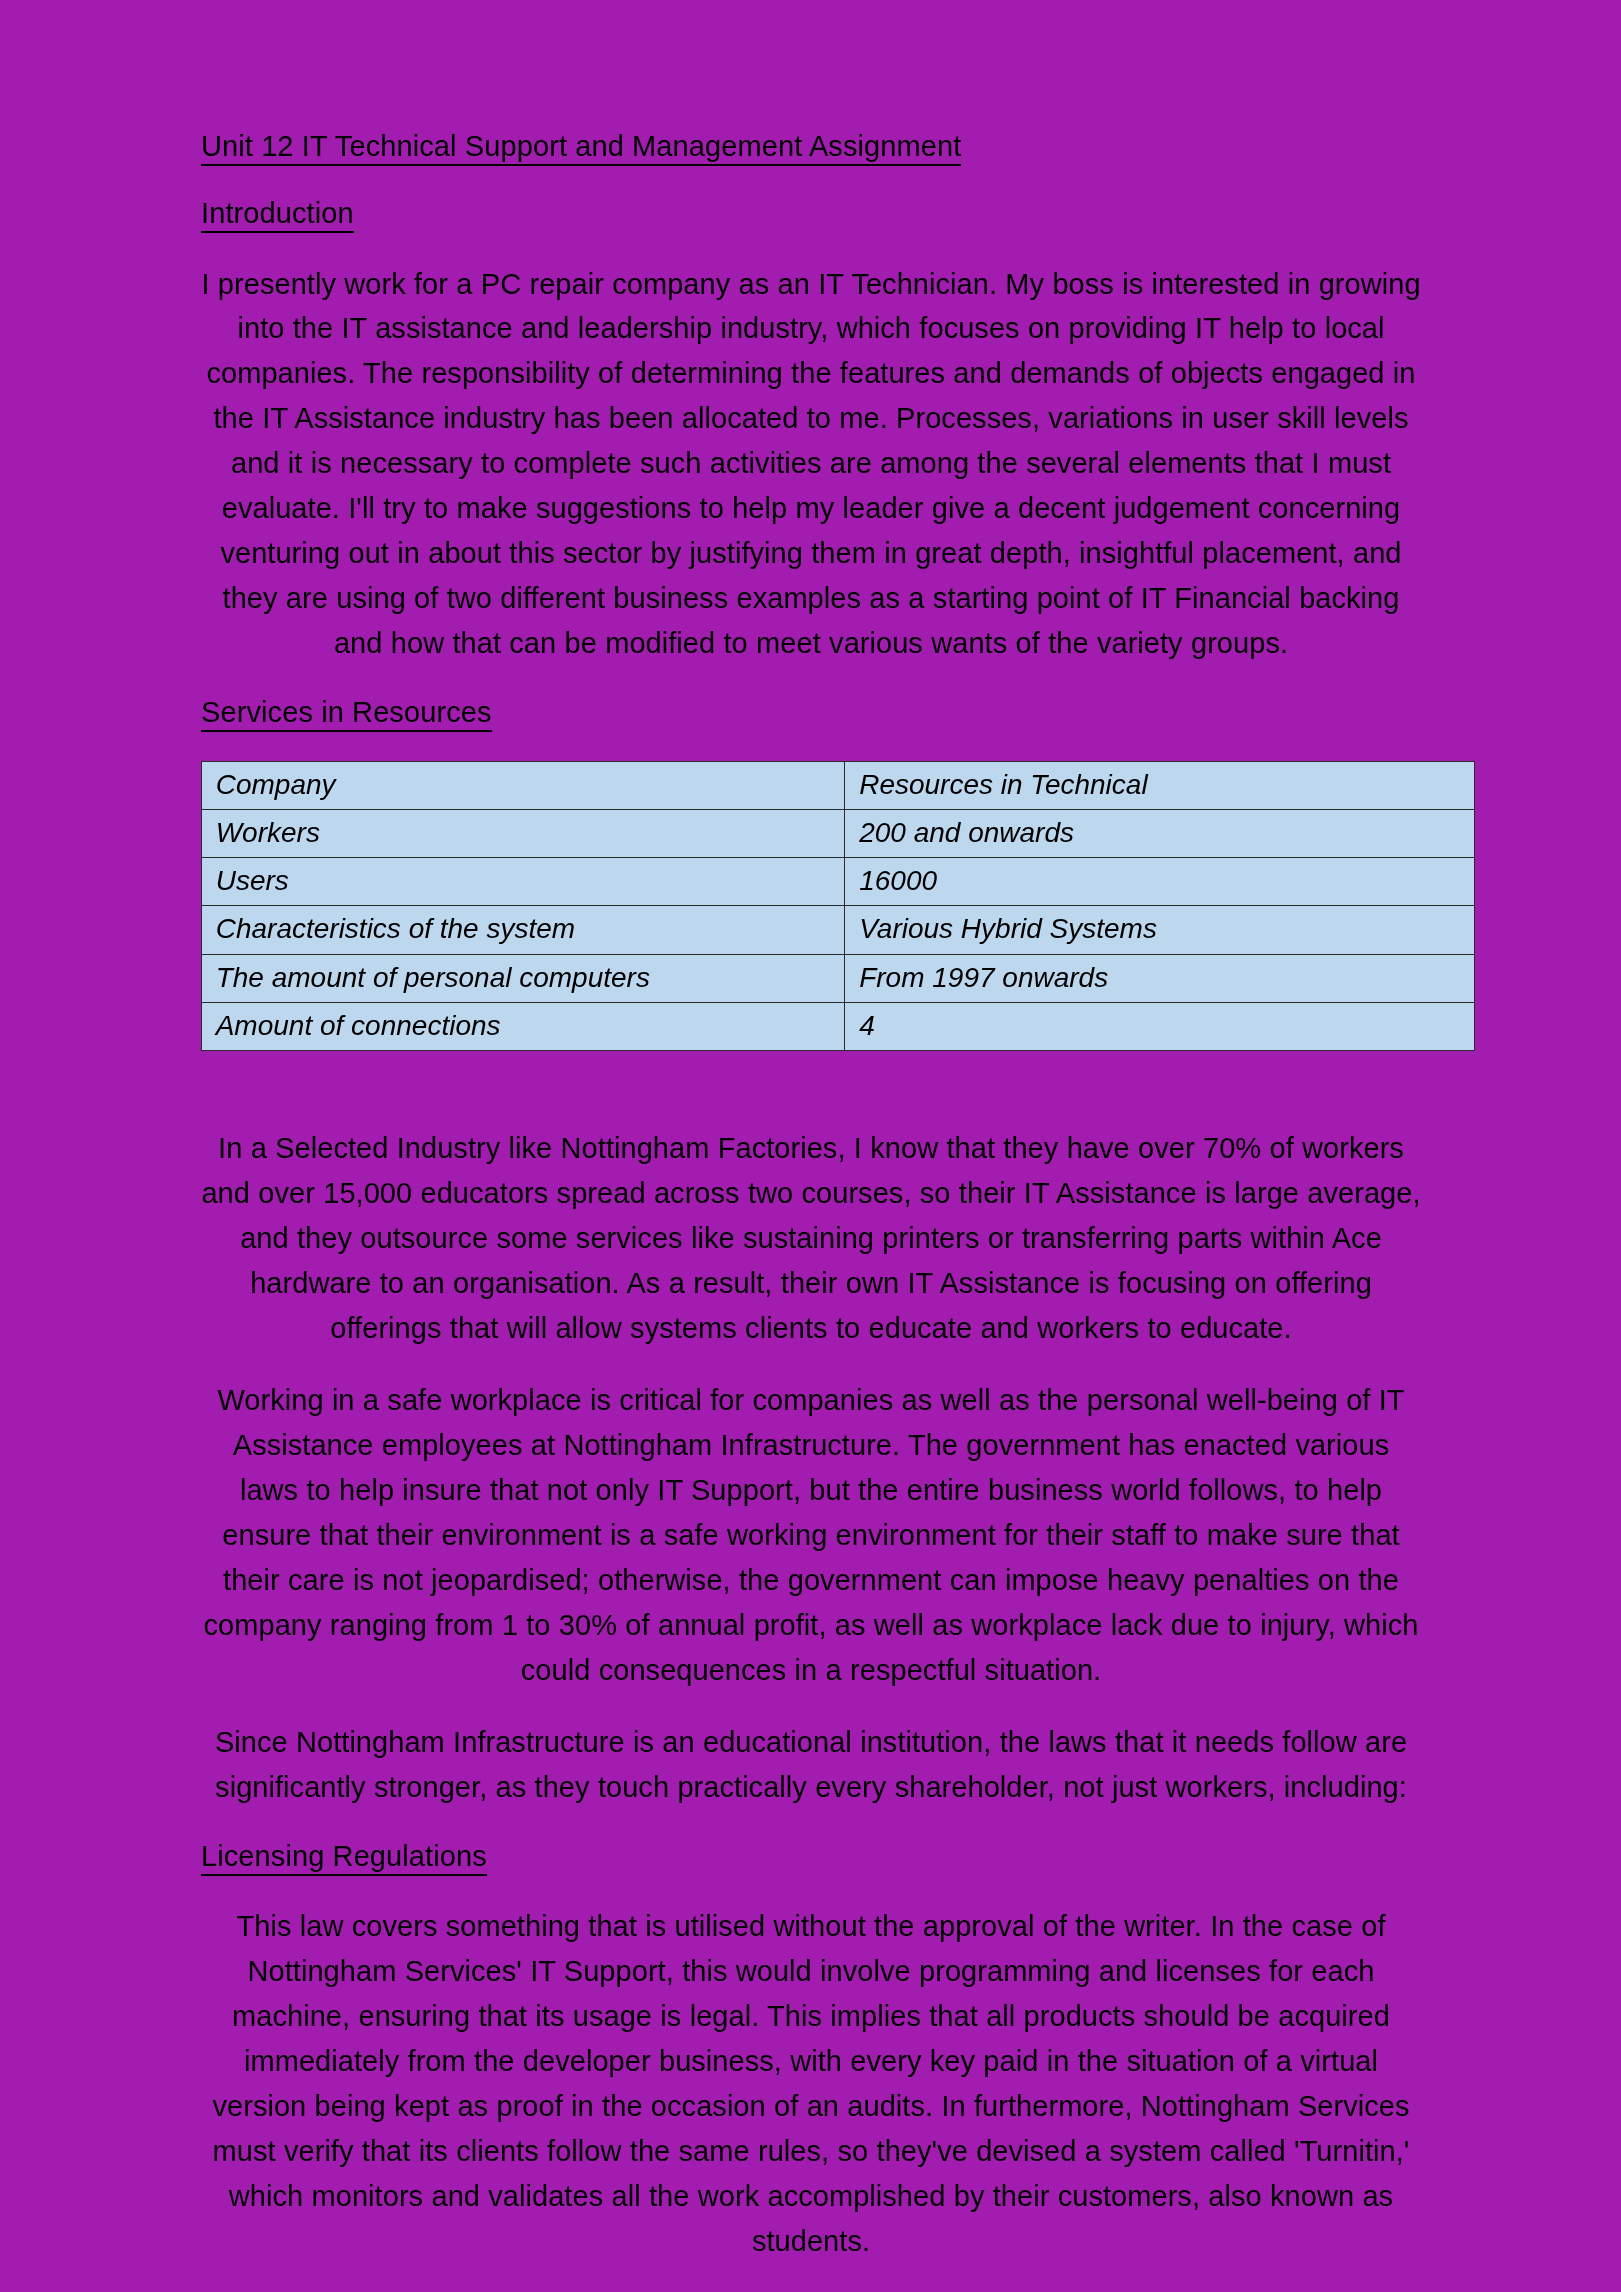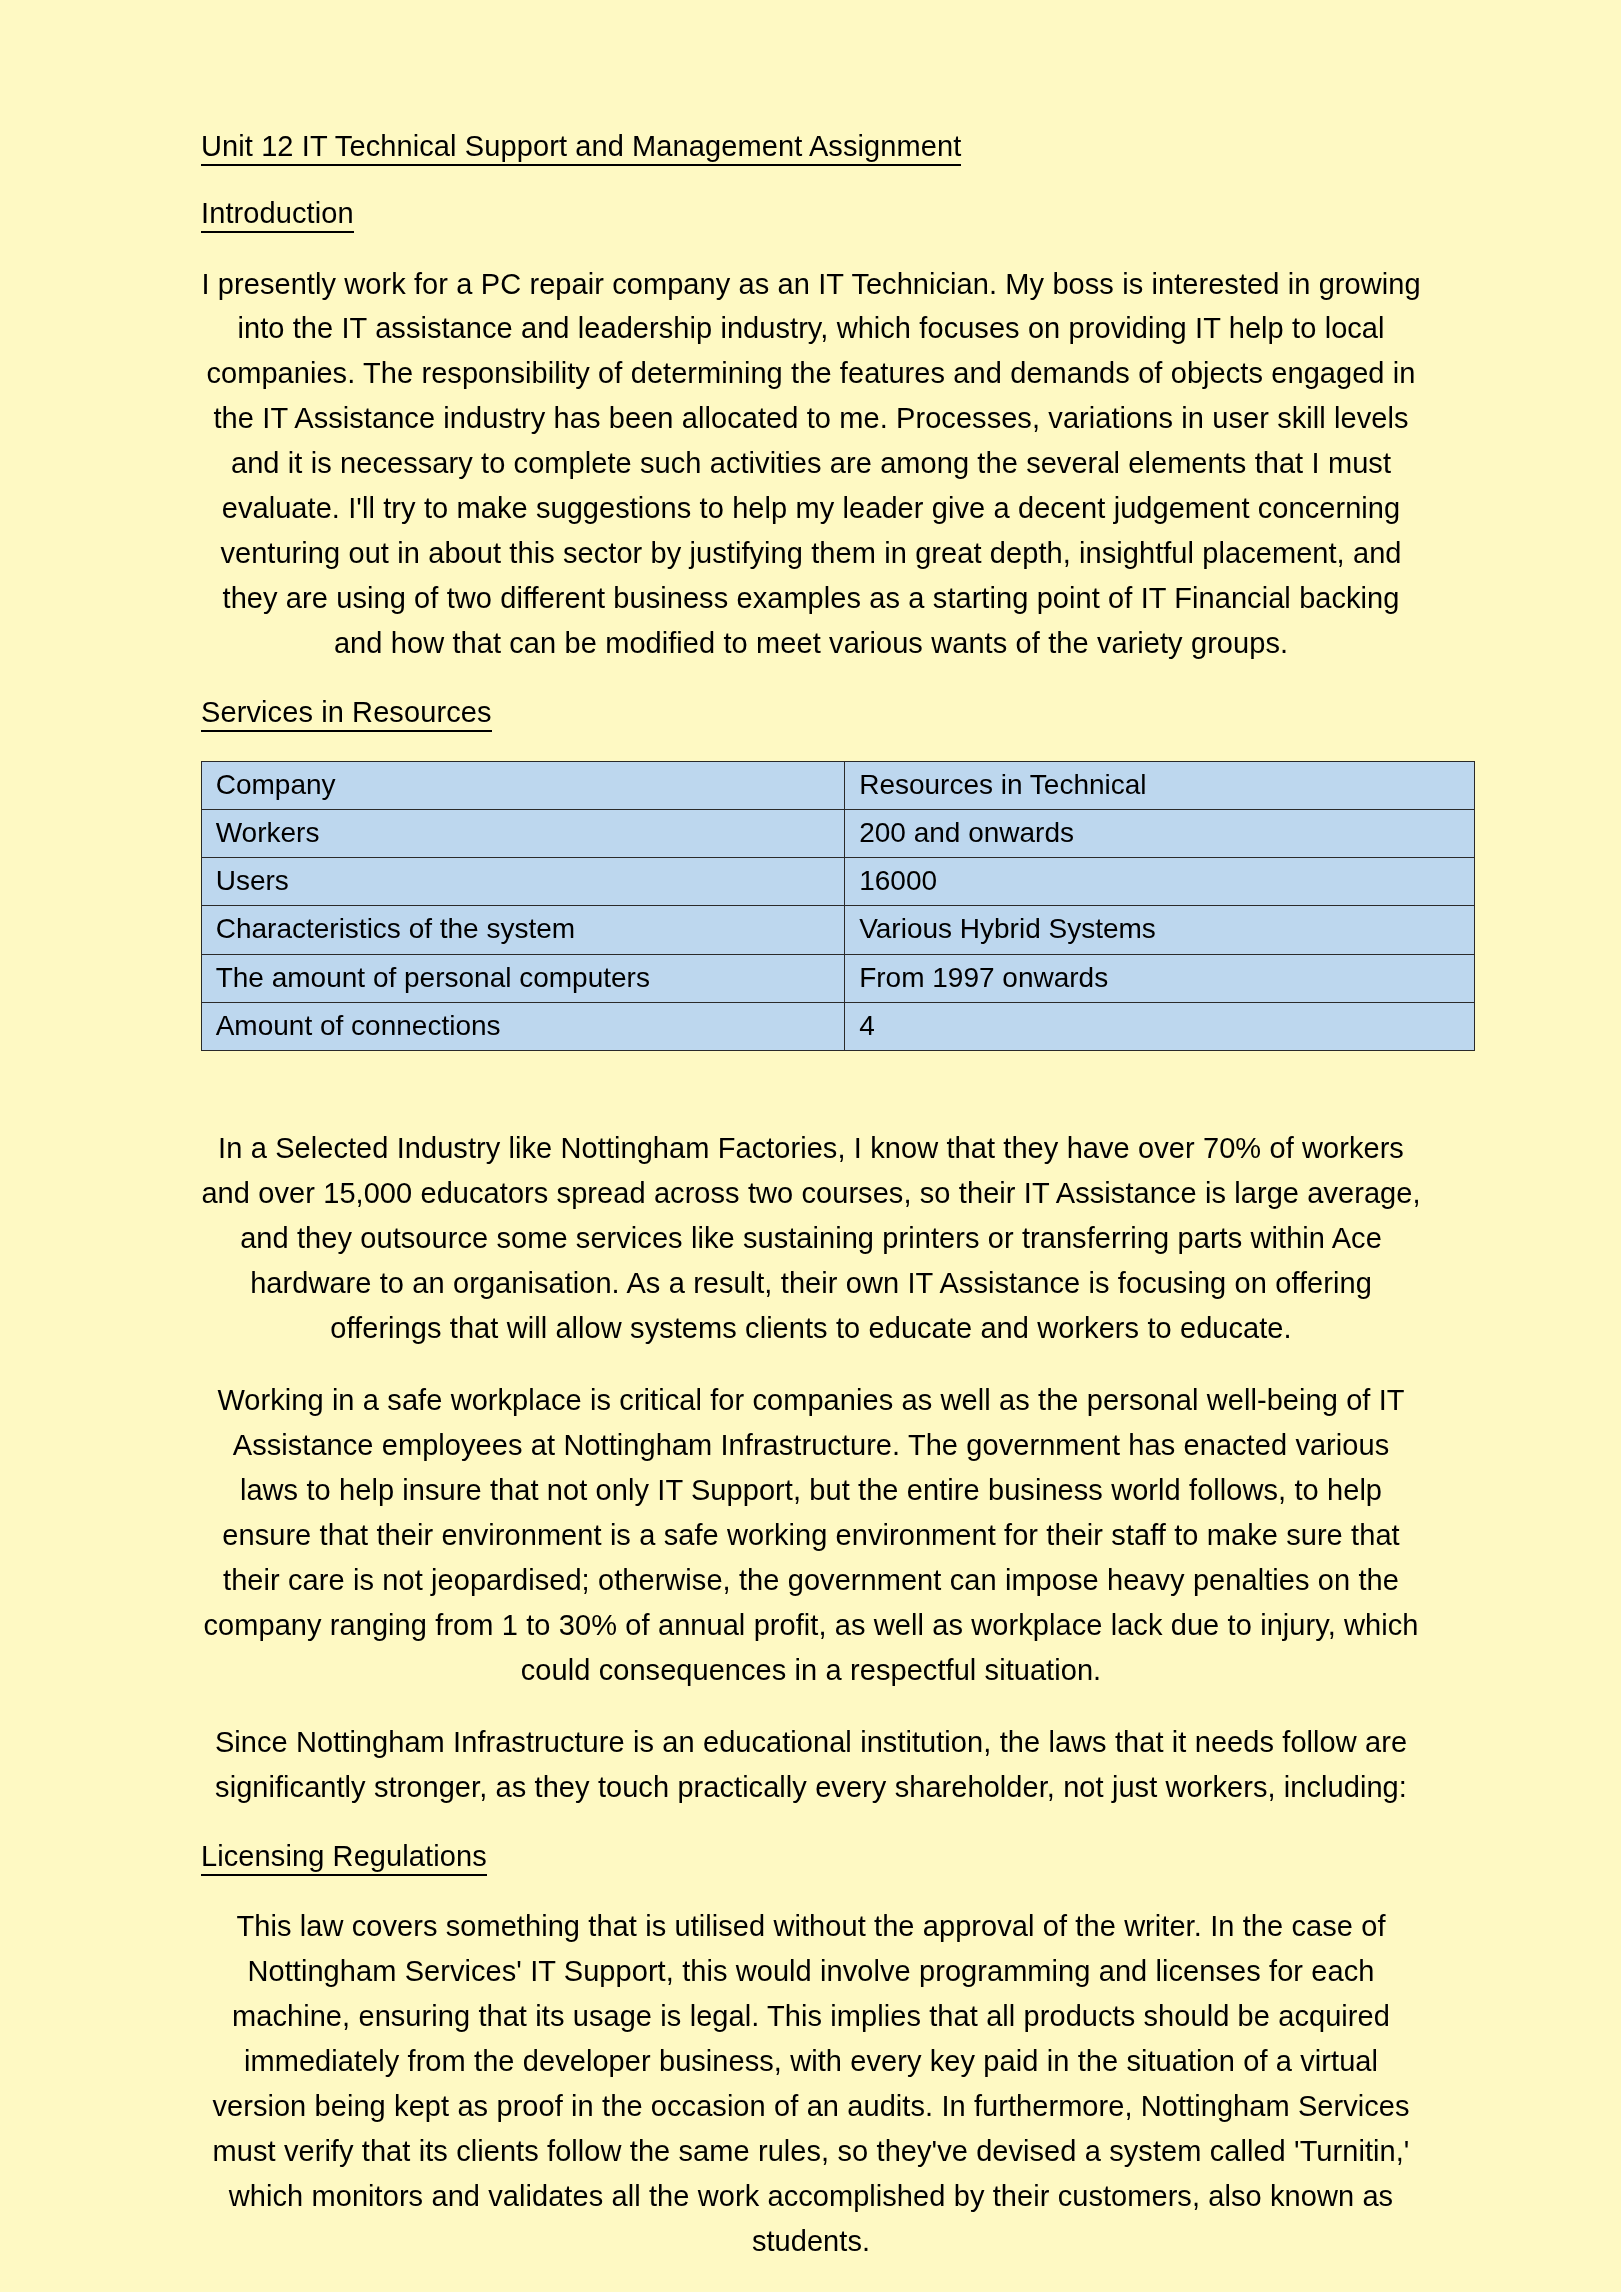--- a/index.html
+++ b/index.html
@@ -11,21 +11,21 @@
     width: 1621px;
     height: 2293px;
     font-family: "Liberation Sans", sans-serif;
     color: #000000;
     overflow: hidden;
   }
   .page {
     position: relative;
     width: 1621px;
     height: 2293px;
-    background: #fef9c3;
+    background: #a21caf;
     box-sizing: border-box;
     padding: 127px 201px 0 201px;
   }
   .doc-body {
     width: 1220px;
   }
   .heading {
     font-size: 29px;
     line-height: 1.32;
     margin: 0 0 29px 0;
@@ -45,20 +45,21 @@
     word-spacing: 0.2px;
   }
   .heading.tight {
     margin-bottom: 29px;
   }
   table.data-table {
     border-collapse: collapse;
     width: 1220px;
     margin: 0 0 17.6px 0;
     table-layout: fixed;
+    font-style: italic;
   }
   table.data-table td {
     background: #bdd7ee;
     border: 1.5px solid #2a2a2a;
     font-size: 28px;
     line-height: 1.2;
     padding: 5.9px 11.8px 7.8px 13.7px;
     vertical-align: middle;
     height: 29px;
   }

